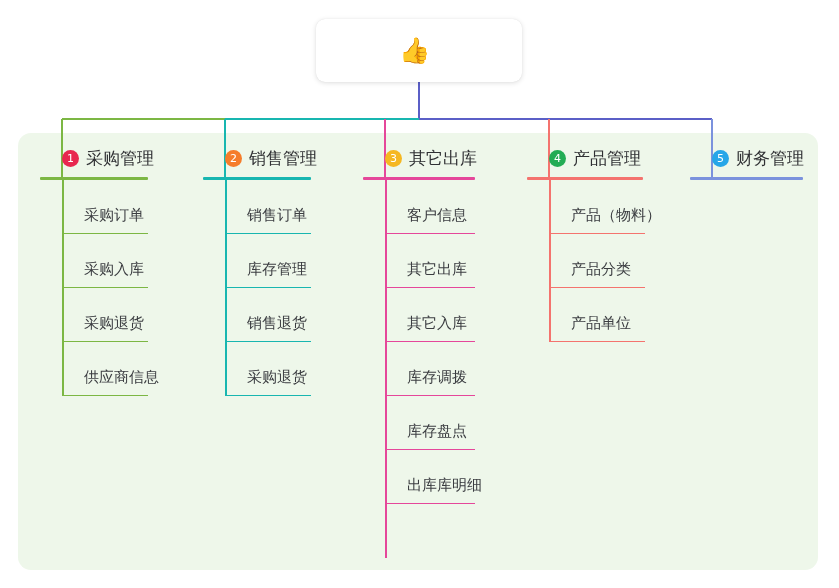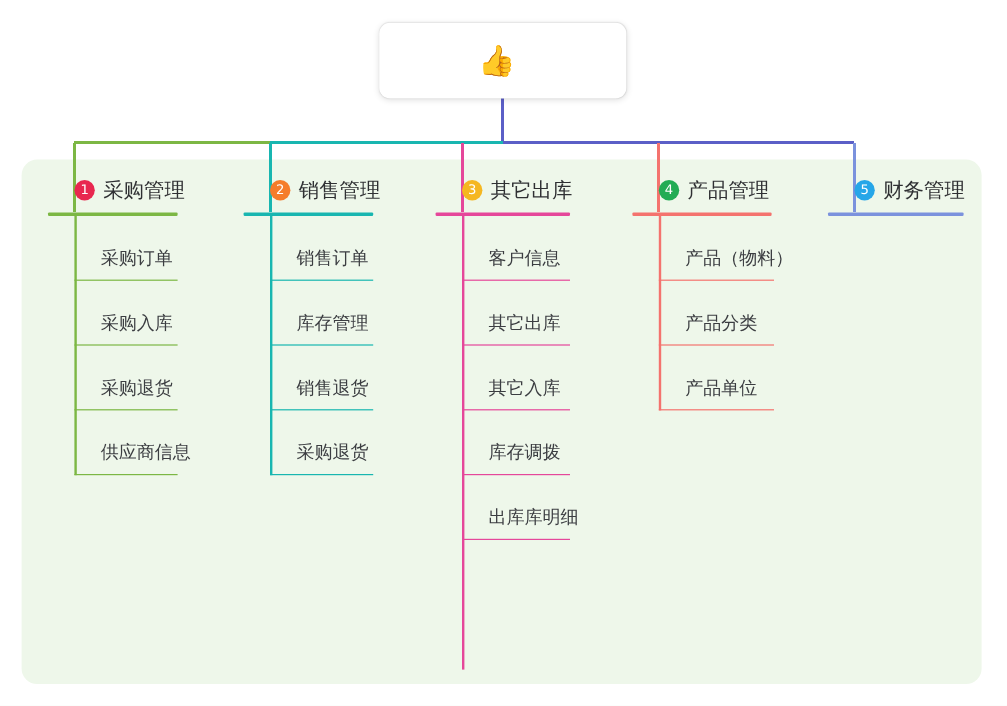--- a/index.html
+++ b/index.html
@@ -231,20 +231,24 @@
         </div>
         <div class="item">
           <div class="item-label">其它入库</div>
           <div class="item-rule" style="background: rgb(229, 71, 154); width: 90px;"></div>
         </div>
         <div class="item">
           <div class="item-label">库存调拨</div>
           <div class="item-rule" style="background: rgb(229, 71, 154); width: 90px;"></div>
         </div>
         <div class="item">
+          <div class="item-label">库存盘点</div>
+          <div class="item-rule" style="background: rgb(229, 71, 154); width: 90px;"></div>
+        </div>
+        <div class="item">
           <div class="item-label">出库库明细</div>
           <div class="item-rule" style="background: rgb(229, 71, 154); width: 90px;"></div>
         </div>
       </div>
     </div>
     <div class="column" style="left: 527px; width: 160px;">
       <div class="col-header">
         <span class="badge" style="background: rgb(34, 172, 84);">4</span>
         <span class="col-title">产品管理</span>
       </div>

